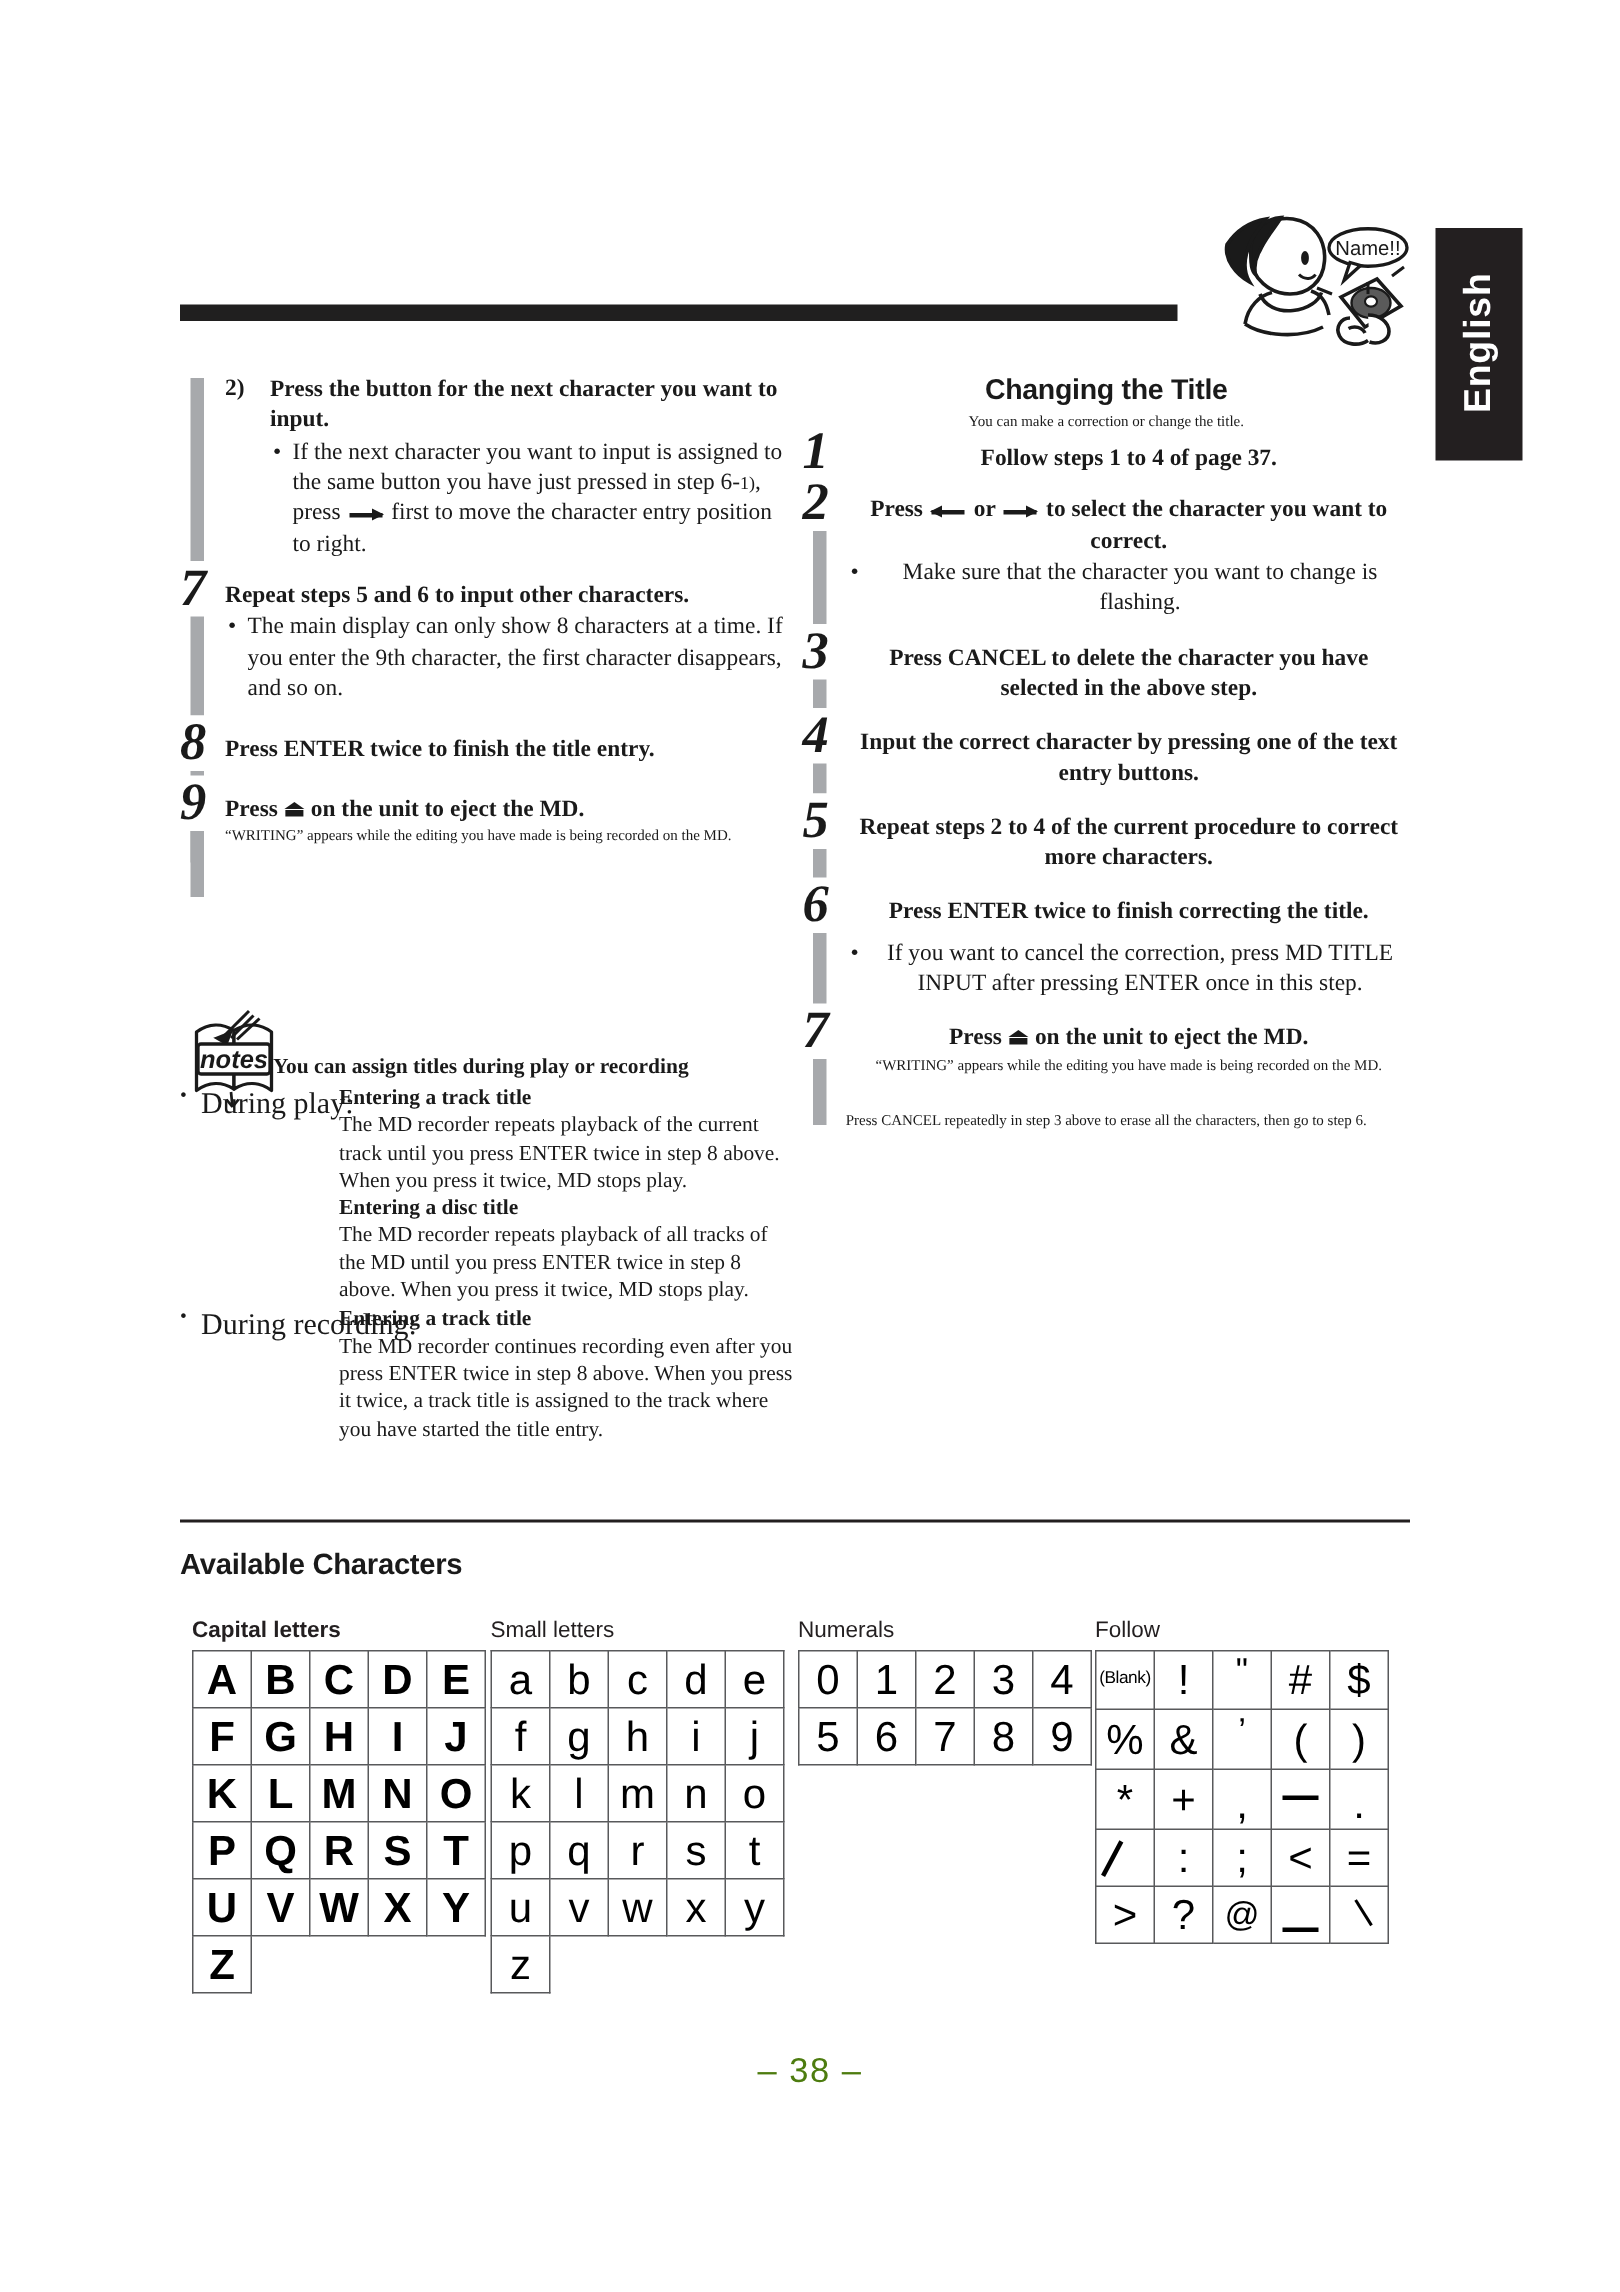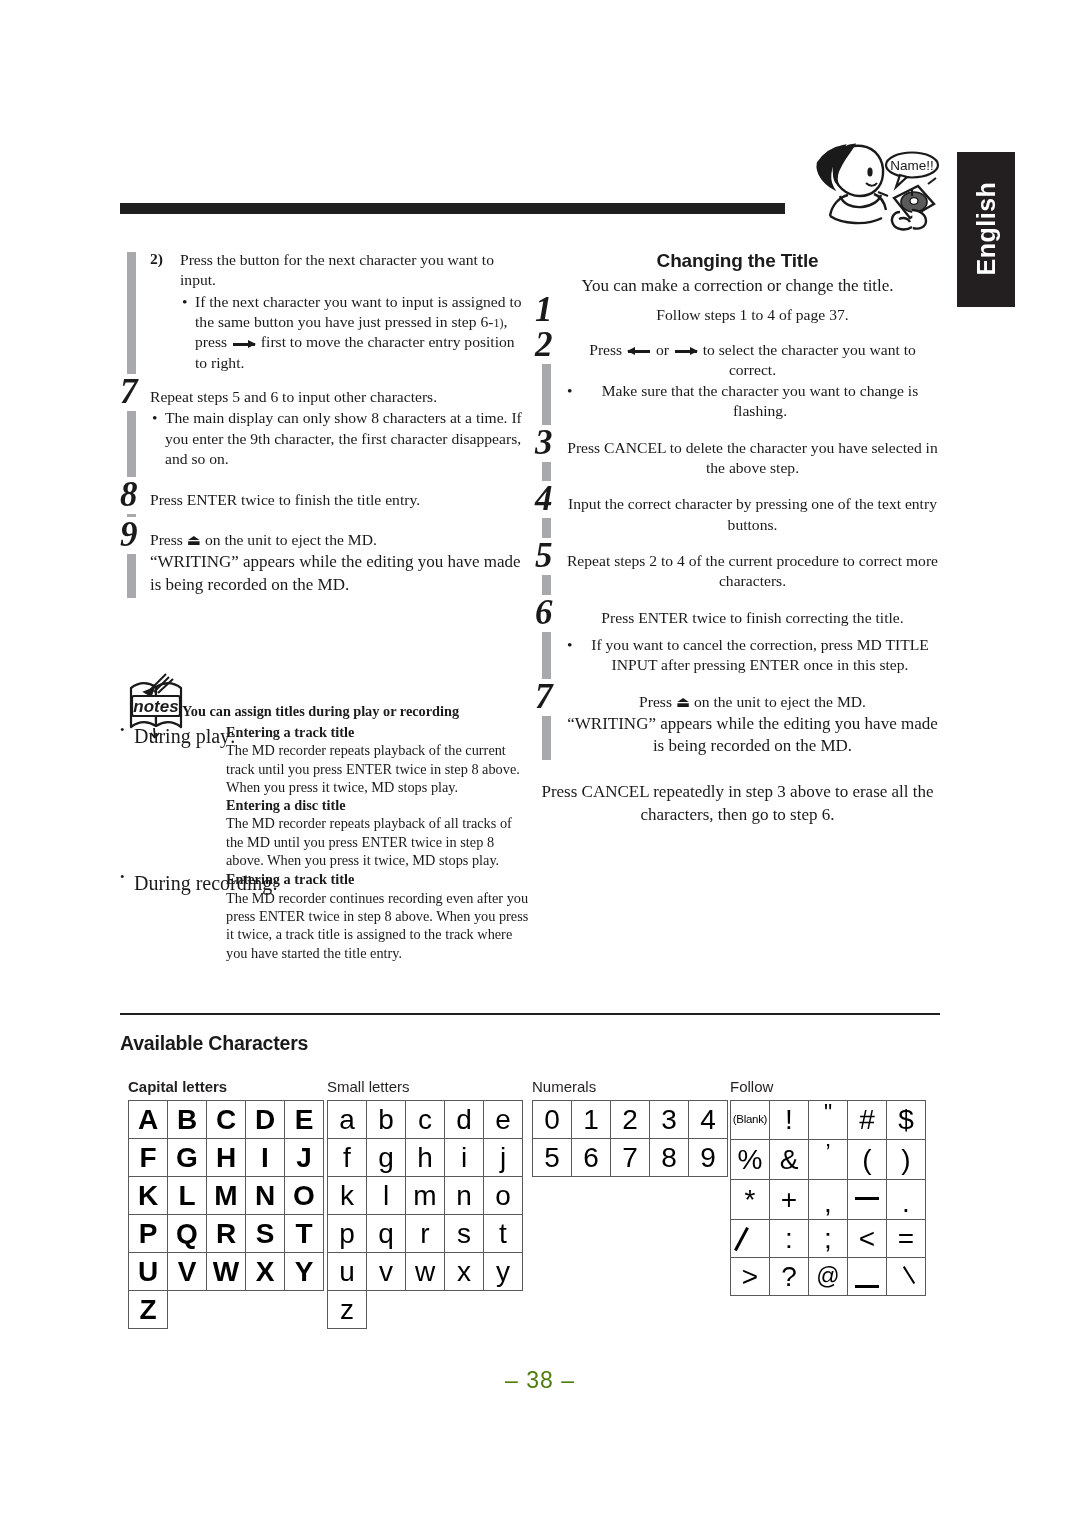--- a/index.html
+++ b/index.html
@@ -53,25 +53,25 @@
   .step .num{
     position:absolute;left:0px;top:-13px;
     font-family:"Liberation Serif", serif;
     font-weight:bold;font-style:italic;
     font-size:35px;line-height:1;
     color:#1a1a1a;
     background:#ffffff;
     padding-bottom:2px;
   }
   .hd{
-    font-weight:normal;font-size:15.6px;line-height:1.30;
+    font-weight:bold;font-size:15.6px;line-height:1.30;
     margin:0 0 1px 0;
   }
   .bd{
-    font-size:17px;line-height:1.31;margin:0;
+    font-size:10px;line-height:1.31;margin:0;
   }
   .bullet{
     position:relative;padding-left:15px;font-size:15.6px;line-height:1.31;margin:0;
   }
   .bullet:before{
     content:"\2022";position:absolute;left:2px;top:0;
   }
   .numlist{
     position:relative;padding-left:30px;
   }

